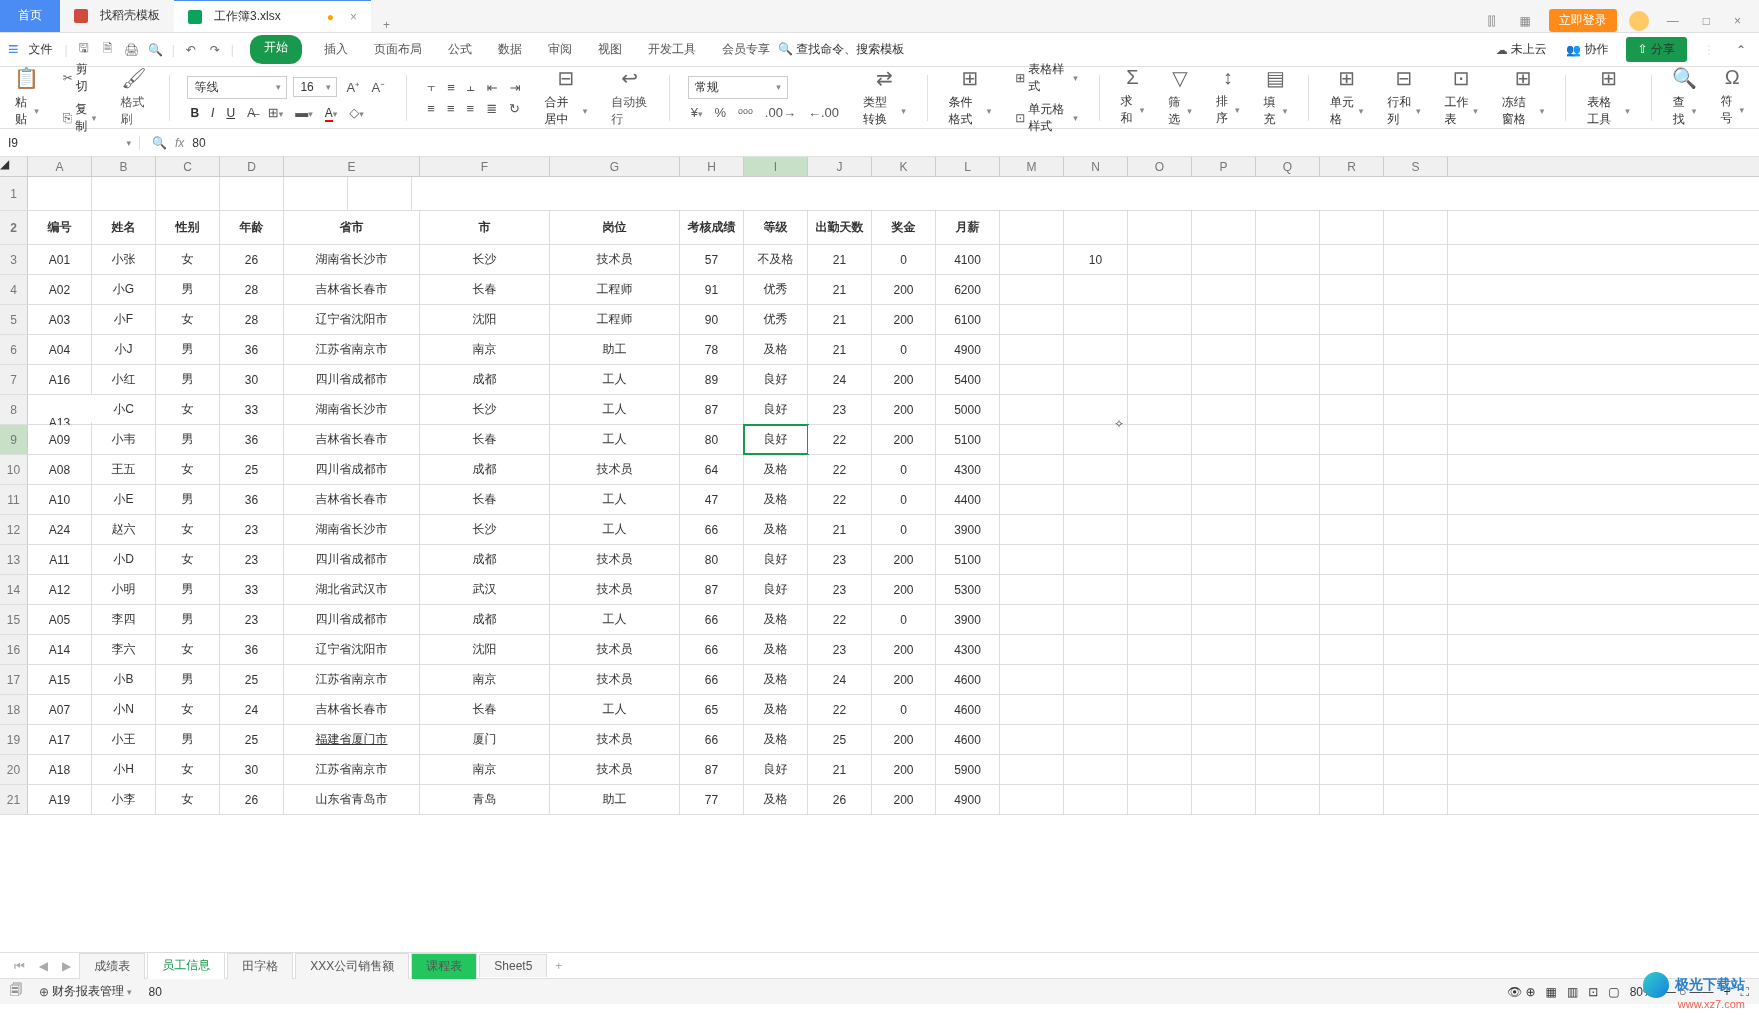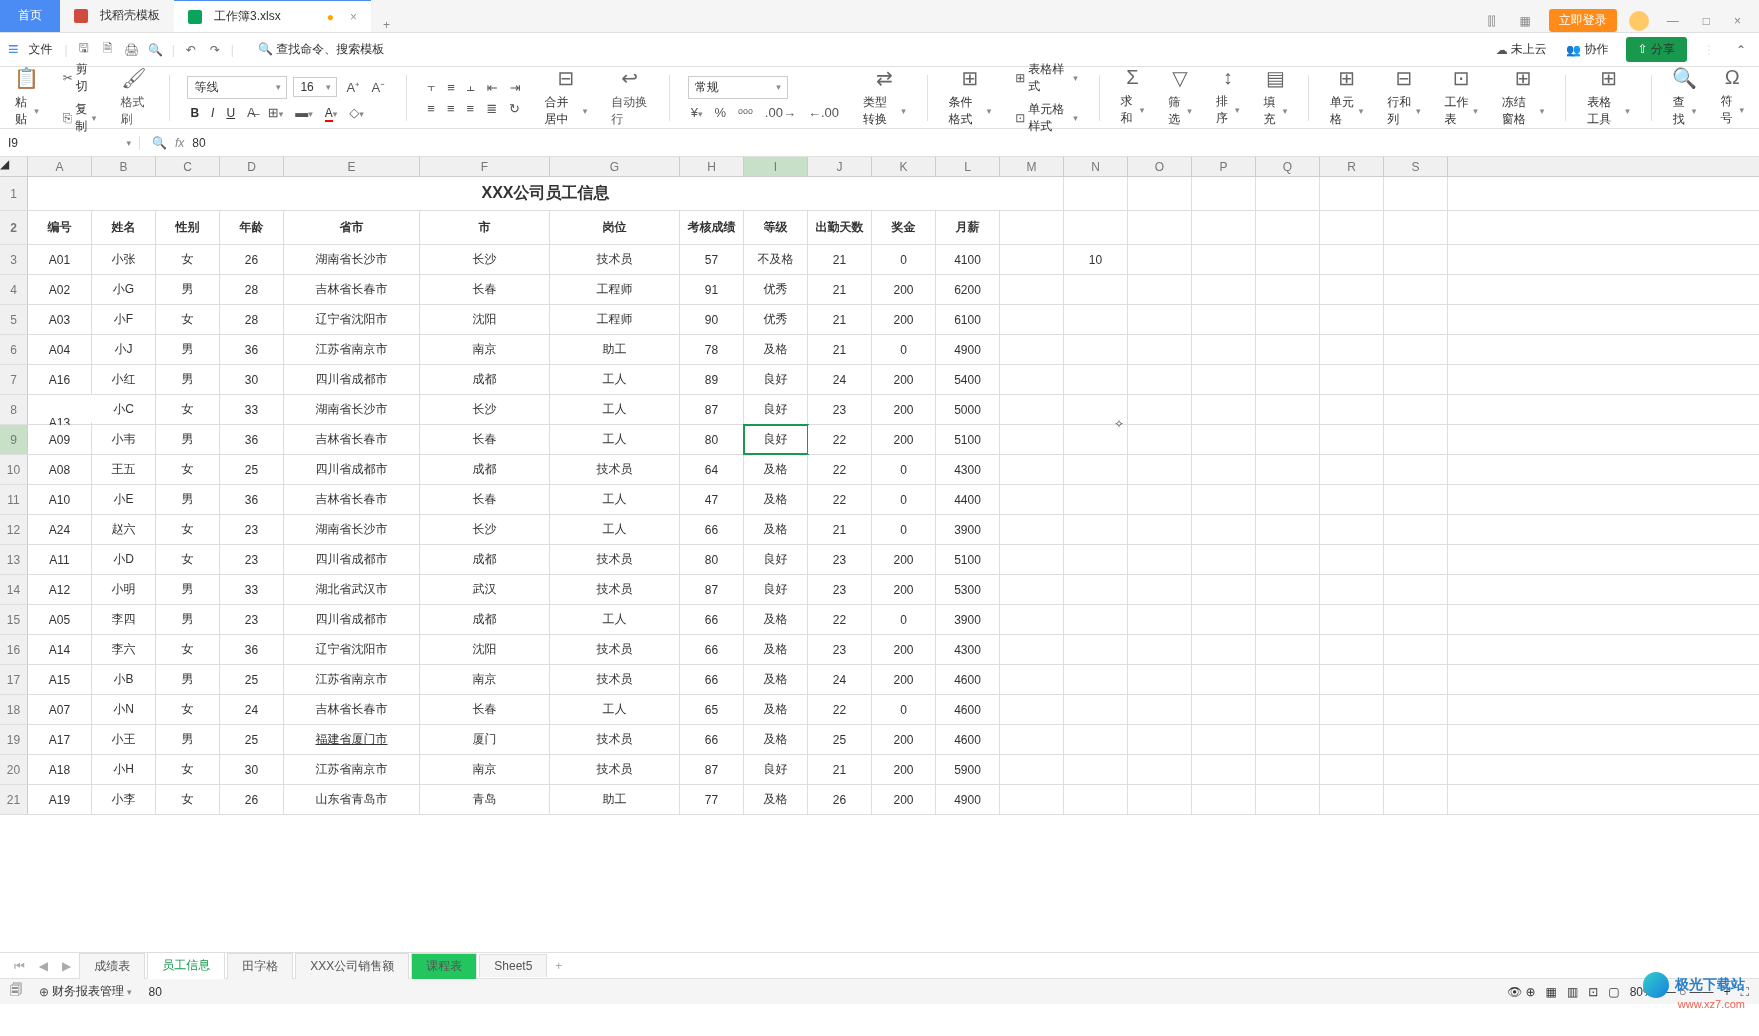--- a/index.html
+++ b/index.html
@@ -17,21 +17,21 @@
 .avatar{width:20px;height:20px;background:#ffc966;border-radius:50%}
 .winbtn{color:#888;padding:0 6px}
 .menubar{height:34px;display:flex;align-items:center;border-bottom:1px solid #e0e0e0;padding:0 8px;gap:4px}
 .mb-ico{width:20px;height:20px;display:flex;align-items:center;justify-content:center;color:#666}
 .mb-burger{font-size:18px;color:#4b8bf4}
 .file-lbl{padding:0 6px}
 .sep{color:#ddd;padding:0 2px}
 .menu-tabs{display:flex;gap:18px;margin-left:10px}
 .mtab{padding:6px 4px;color:#555}
 .mtab.active{background:#18994e;color:#fff;border-radius:12px;padding:4px 14px}
-.search-m{color:#aaa;margin-left:18px}
+.search-m{color:#aaa;}
 .menu-right{margin-left:auto;display:flex;align-items:center;gap:14px}
 .share-btn{background:#18994e;color:#fff;padding:4px 12px;border-radius:3px}
 .ribbon{height:62px;display:flex;align-items:center;padding:0 8px;gap:10px;border-bottom:1px solid #e0e0e0;background:#fff}
 .rgrp{display:flex;flex-direction:column;gap:2px;align-items:center;padding:0 4px}
 .rrow{display:flex;align-items:center;gap:6px}
 .rbtn{display:flex;align-items:center;gap:3px;color:#555;padding:2px 3px}
 .vsep{width:1px;height:46px;background:#e0e0e0;margin:0 4px}
 .font-box{border:1px solid #ccc;padding:2px 6px;width:100px;display:flex;align-items:center;justify-content:space-between}
 .size-box{border:1px solid #ccc;padding:2px 6px;width:44px;display:flex;align-items:center;justify-content:space-between}
 .fmt-ico{font-size:13px;color:#555;padding:0 3px}
@@ -100,20 +100,31 @@
   <span class="file-lbl">文件</span>
   <span class="sep">|</span>
   <span class="mb-ico">🖫</span>
   <span class="mb-ico">🗎</span>
   <span class="mb-ico">🖨</span>
   <span class="mb-ico">🔍</span>
   <span class="sep">|</span>
   <span class="mb-ico">↶</span>
   <span class="mb-ico">↷</span>
   <span class="sep">|</span>
+  <div class="menu-tabs">
+    <span class="mtab active">开始</span>
+    <span class="mtab">插入</span>
+    <span class="mtab">页面布局</span>
+    <span class="mtab">公式</span>
+    <span class="mtab">数据</span>
+    <span class="mtab">审阅</span>
+    <span class="mtab">视图</span>
+    <span class="mtab">开发工具</span>
+    <span class="mtab">会员专享</span>
+  </div>
   <span class="search-m">🔍 <span>查找命令、搜索模板</span></span>
   <div class="menu-right">
     <span class="rbtn">☁ <span>未上云</span></span>
     <span class="rbtn">👥 <span>协作</span></span>
     <span class="share-btn">⇧ <span>分享</span></span>
     <span class="sep">⋮</span>
     <span class="mb-ico">⌃</span>
   </div>
 </div>
 
@@ -333,21 +344,20 @@
       <div class="ch" style="width: 64px;">N</div>
       <div class="ch" style="width: 64px;">O</div>
       <div class="ch" style="width: 64px;">P</div>
       <div class="ch" style="width: 64px;">Q</div>
       <div class="ch" style="width: 64px;">R</div>
       <div class="ch" style="width: 64px;">S</div>
     </div>
   <div class="rows" id="rows">
       <div class="row title">
         <div class="rh">1</div>
-        <div class="cell title" style="width: 1036px;">XXX公司员工信息</div>
         <div class="cell" style="width: 64px;"></div>
         <div class="cell" style="width: 64px;"></div>
         <div class="cell" style="width: 64px;"></div>
         <div class="cell" style="width: 64px;"></div>
         <div class="cell" style="width: 64px;"></div>
         <div class="cell" style="width: 64px;"></div>
       </div>
       <div class="row hdr">
         <div class="rh">2</div>
         <div class="cell" style="width: 64px;">编号</div>

